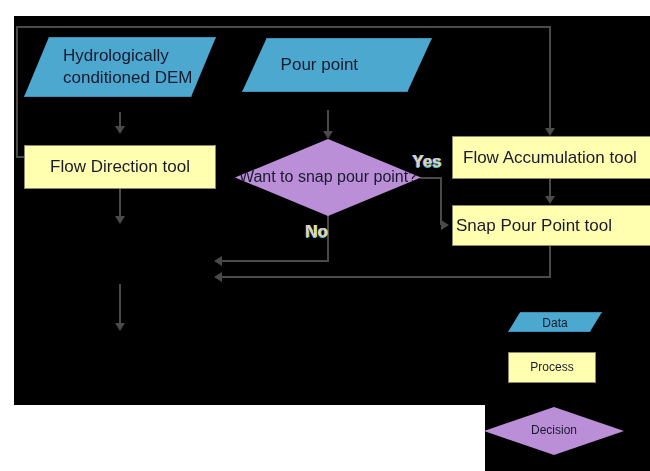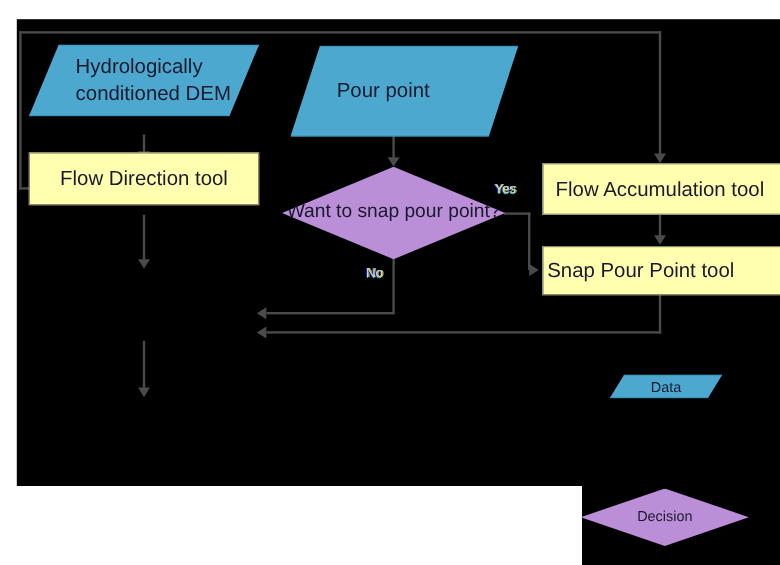--- a/index.html
+++ b/index.html
@@ -57,22 +57,22 @@
   .decision {
     background: #bb8fd8;
     -webkit-clip-path: polygon(50% 0%, 100% 50%, 50% 100%, 0% 50%);
     clip-path: polygon(50% 0%, 100% 50%, 50% 100%, 0% 50%);
     justify-content: center;
   }
   .decision .label { text-align: center; }
 
   
   #node-dem        { left: 24px;  top: 37px;  width: 192px; height: 60px;  font-size: 17px; }
-  #node-pourpoint  { left: 242px; top: 38px;  width: 190px; height: 76px;  font-size: 17px; }
-  #node-flowdir    { left: 24px;  top: 127px; width: 192px; height: 44px;  font-size: 17px; }
+  #node-pourpoint  { left: 242px; top: 38px;  width: 190px; height: 54px;  font-size: 17px; }
+  #node-flowdir    { left: 24px;  top: 145px; width: 192px; height: 44px;  font-size: 17px; }
   #node-flowacc    { left: 452px; top: 136px; width: 200px; height: 43px;  font-size: 17px; }
   #node-flowacc .label { text-align: left; padding-left: 10px; }
   #node-snap       { left: 452px; top: 205px; width: 200px; height: 41px;  font-size: 17px; }
   #node-snap .label { text-align: left; padding-left: 3px; }
   #node-decision   { left: 235px; top: 139px; width: 186px; height: 77px;  font-size: 16px; }
   #node-watertool  { left: 24px;  top: 232px; width: 192px; height: 52px;  font-size: 17px; }
   #node-watershed  { left: 26px;  top: 334px; width: 190px; height: 72px;  font-size: 17px; }
   #node-watershed .label { padding-left: 24%; }
 
   
@@ -105,22 +105,22 @@
   }
   .arrow-right {
     border-top: 5px solid transparent;
     border-bottom: 5px solid transparent;
     border-left: 8px solid #4a4a4a;
   }
 
   
   .edge-label {
     position: absolute;
-    font-size: 11px;
-    font-weight: normal;
+    font-size: 17px;
+    font-weight: bold;
     color: #d8d8c0;
     text-shadow: -1px 0 #2020d0, 1px 0 #d0d020, 0 1px #20d0d0;
     letter-spacing: 0px;
   }
 </style>
 </head>
 <body>
 
 <div id="canvas">
 
@@ -186,18 +186,21 @@
   <div class="node decision" id="node-decision">
     <span class="label">Want to snap pour point?</span>
   </div>
 
 
 
   <div class="node data-shape" id="legend-data">
     <span class="label">Data</span>
   </div>
 
+  <div class="node process" id="legend-process">
+    <span class="label">Process</span>
+  </div>
 
   <div class="node decision" id="legend-decision">
     <span class="label">Decision</span>
   </div>
 
 </div>
 
 </body></html>

